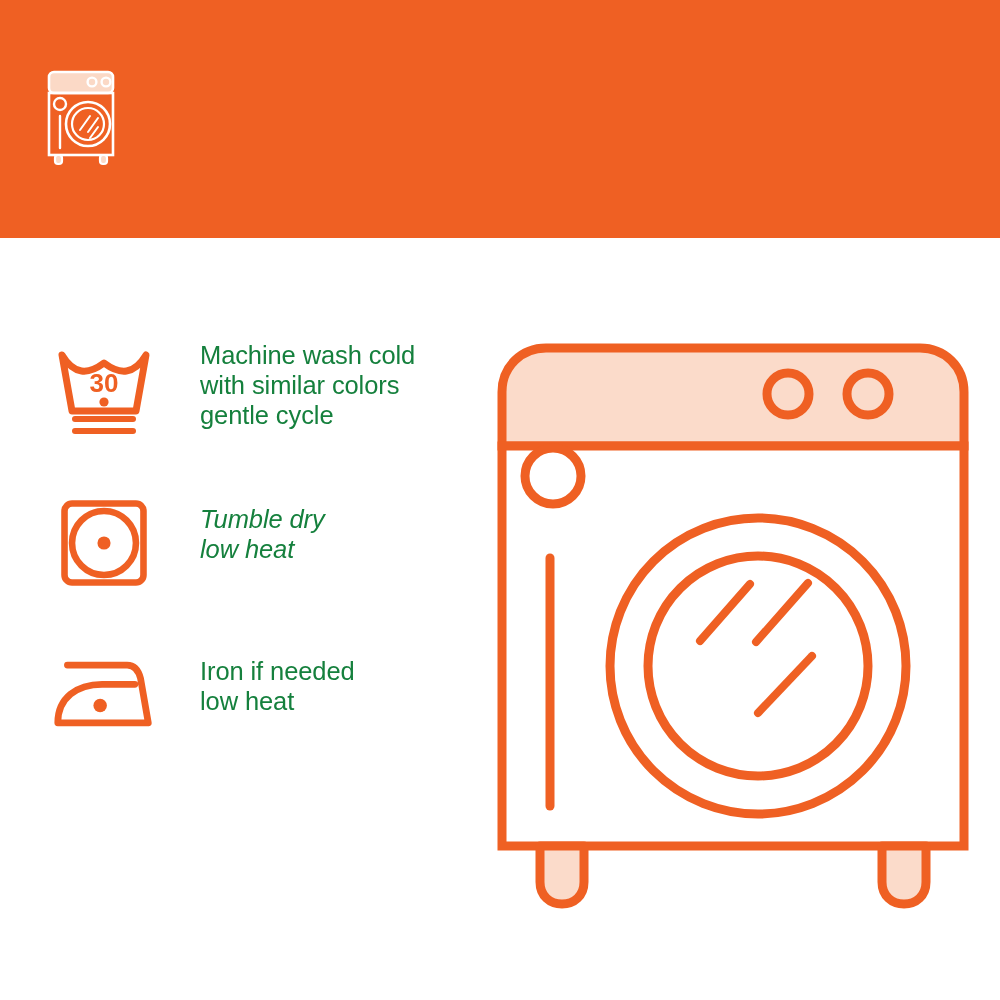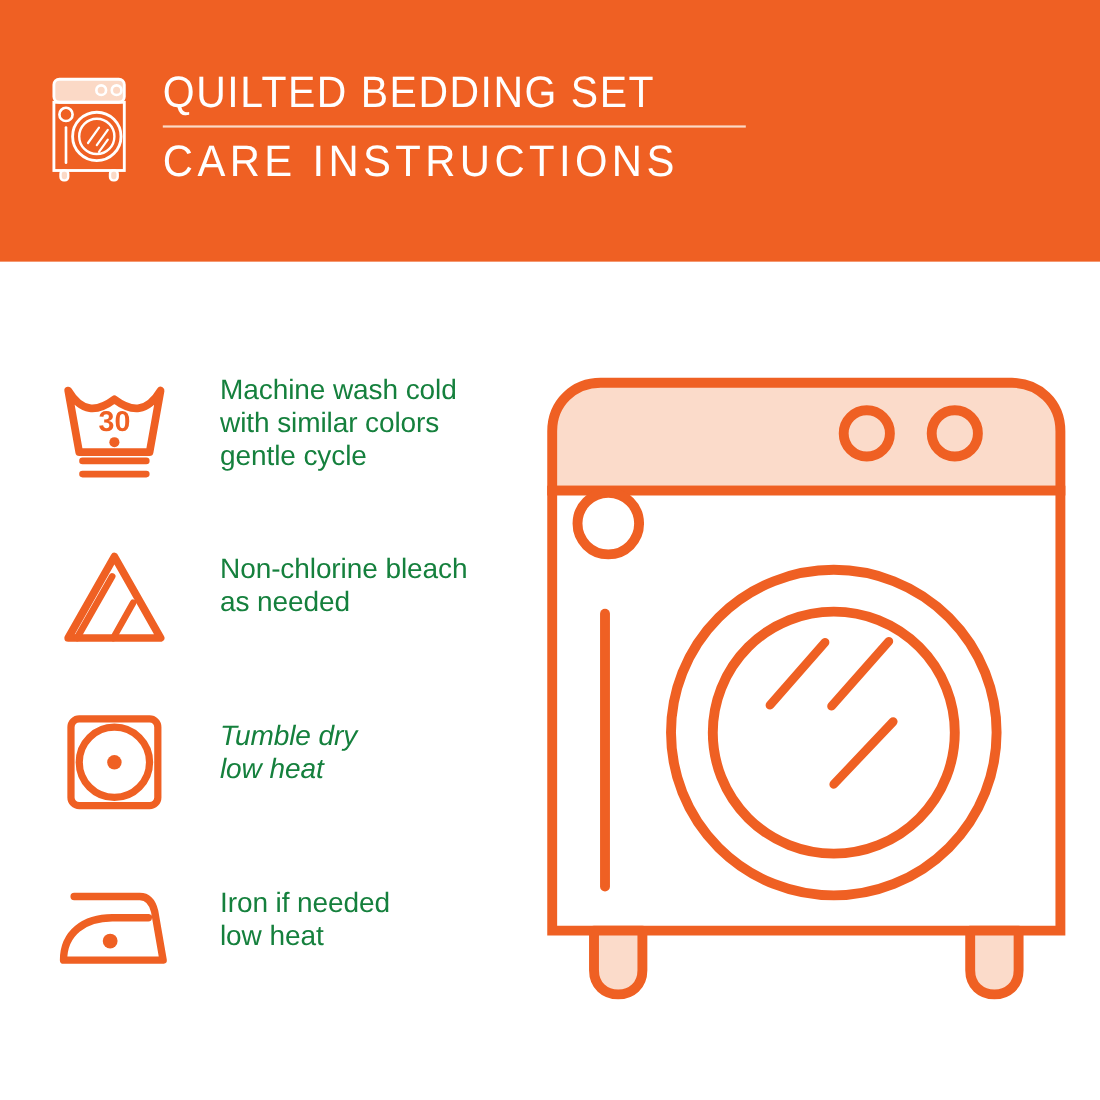--- a/index.html
+++ b/index.html
@@ -146,25 +146,20 @@
         <circle cx="42" cy="56" r="16" fill="none" stroke="#ffffff" stroke-width="2.2"></circle>
         <line x1="34" y1="62" x2="44" y2="48" stroke="#ffffff" stroke-width="2" stroke-linecap="round"></line>
         <line x1="42" y1="64" x2="52" y2="50" stroke="#ffffff" stroke-width="2" stroke-linecap="round"></line>
         <line x1="44" y1="70" x2="52" y2="59" stroke="#ffffff" stroke-width="2" stroke-linecap="round"></line>
 
         <rect x="9" y="87" width="7" height="9" rx="3" fill="#fbd9c6" stroke="#ffffff" stroke-width="2.2"></rect>
         <rect x="54" y="87" width="7" height="9" rx="3" fill="#fbd9c6" stroke="#ffffff" stroke-width="2.2"></rect>
       </svg>
     </div>
 
-    <div class="header-text">
-      <div class="title-main">QUILTED BEDDING SET</div>
-      <div class="title-rule"></div>
-      <div class="title-sub">CARE INSTRUCTIONS</div>
-    </div>
 
   </div>
 </div>
 
 <div class="body-area">
 
   <div class="care-list">
 
     <div class="care-row r1">
       <div class="care-symbol">
@@ -178,32 +173,20 @@
 
           <text x="50" y="47" text-anchor="middle" font-family="Liberation Sans, sans-serif" font-size="26" font-weight="700" fill="#ef6023">30</text>
           <circle cx="50" cy="57" r="4.6" fill="#ef6023"></circle>
         </svg>
       </div>
       <div class="care-label">Machine wash cold
 with similar colors
 gentle cycle</div>
     </div>
 
-    <div class="care-row r2">
-      <div class="care-symbol">
-        <svg viewBox="0 0 100 90" width="100" height="90" aria-hidden="true">
-          <path d="M50 8 L 92 82 L 8 82 Z" fill="none" stroke="#ef6023" stroke-width="7" stroke-linejoin="round"></path>
-          <line x1="50" y1="22" x2="50" y2="22" stroke="#ef6023" stroke-width="6"></line>
-          <line x1="48" y1="26" x2="16" y2="82" stroke="#ef6023" stroke-width="6" stroke-linecap="round"></line>
-          <line x1="67" y1="50" x2="49" y2="82" stroke="#ef6023" stroke-width="6" stroke-linecap="round"></line>
-        </svg>
-      </div>
-      <div class="care-label">Non-chlorine bleach
-as needed</div>
-    </div>
 
     <div class="care-row r3">
       <div class="care-symbol">
         <svg viewBox="0 0 100 100" width="94" height="94" aria-hidden="true">
           <rect x="8" y="8" width="84" height="84" rx="8" ry="8" fill="none" stroke="#ef6023" stroke-width="7"></rect>
           <circle cx="50" cy="50" r="34" fill="none" stroke="#ef6023" stroke-width="7"></circle>
           <circle cx="50" cy="50" r="7" fill="#ef6023"></circle>
         </svg>
       </div>
       <div class="care-label">Tumble dry

